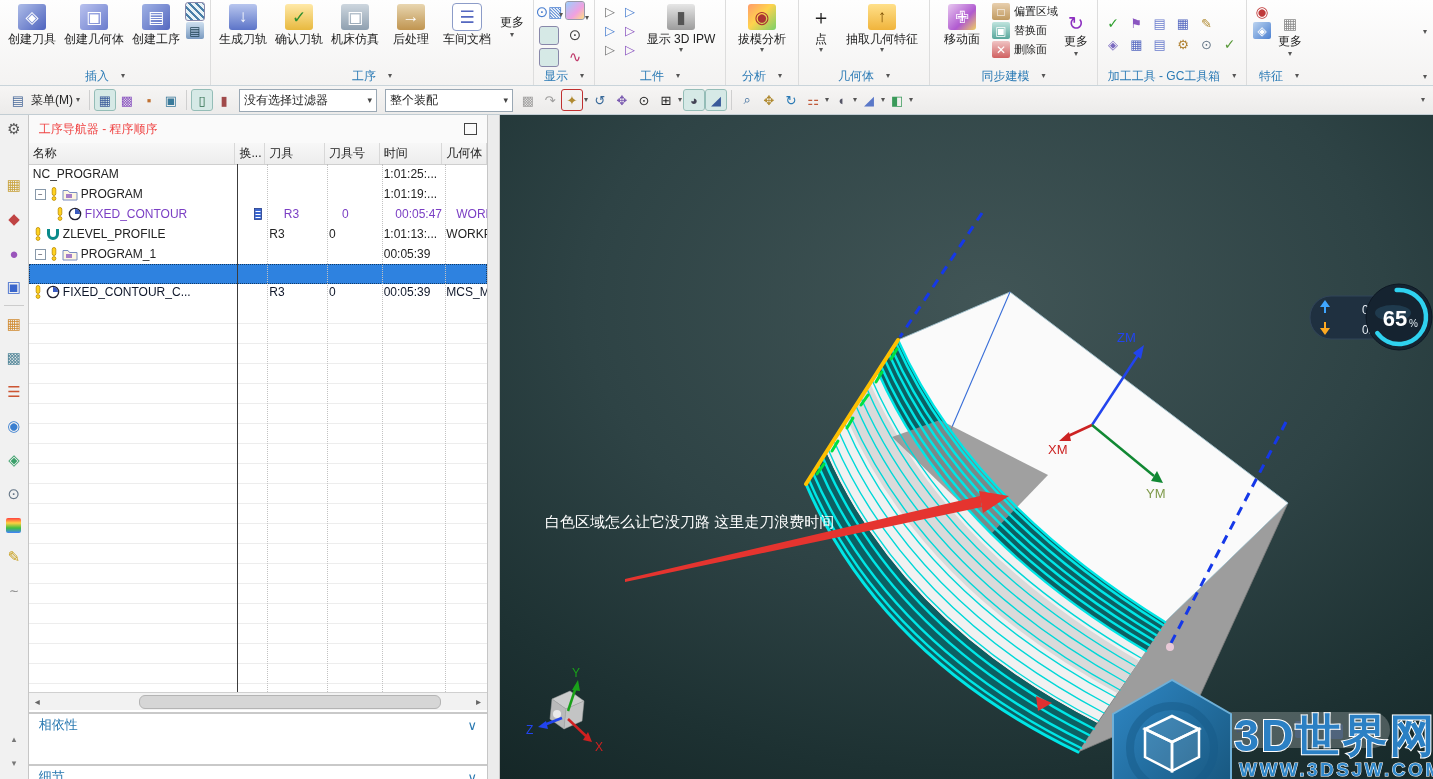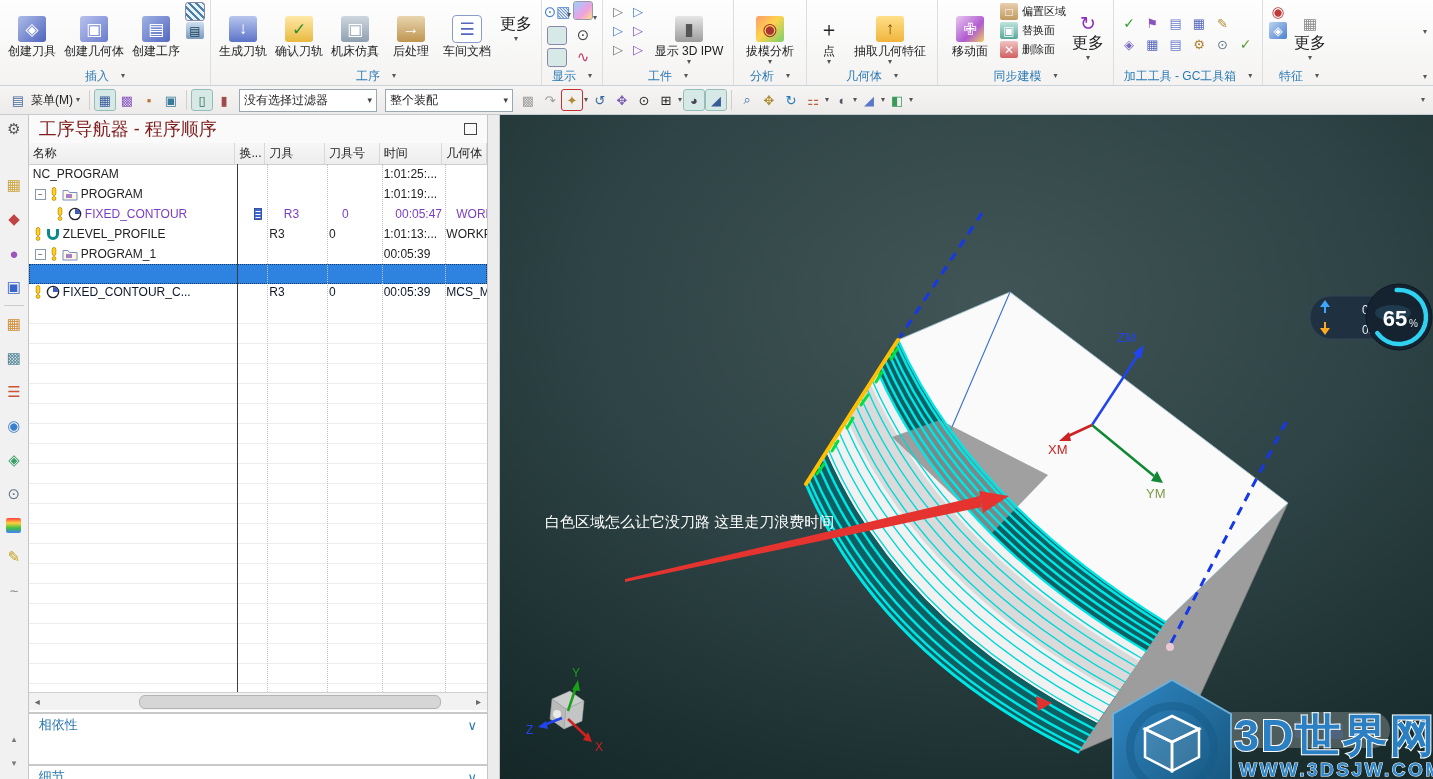--- a/index.html
+++ b/index.html
@@ -8,31 +8,31 @@
   
   .ribbon{position:absolute;left:0;top:0;width:1433px;height:85px;display:flex;
           background:linear-gradient(#fefefe,#f4f3f2);border-bottom:1px solid #c9d4da;}
   .rgroup{display:flex;flex-direction:column;padding:0 5px;position:relative;flex:0 0 auto;}
   .rgroup+.rgroup{border-left:1px solid #ddd;}
   .rbody{flex:1;display:flex;align-items:flex-start;gap:2px;padding-top:0;}
   .rlabel{height:18px;display:flex;align-items:center;justify-content:center;gap:12px;
           color:#2a7ab5;font-size:12px;white-space:nowrap;}
   .dd{color:#555;font-size:8px;line-height:1;}
   .dd::before{content:"\25BE";}
-  .bigbtn{display:flex;flex-direction:column;align-items:center;width:54px;padding-top:16px;
+  .bigbtn{display:flex;flex-direction:column;align-items:center;width:54px;padding-top:4px;
           color:#222;cursor:default;text-align:center;}
   .bigbtn .blbl{font-size:12px;white-space:nowrap;line-height:14px;}
   .bicon{width:28px;height:26px;border-radius:3px;display:flex;align-items:center;justify-content:center;
          font-size:17px;color:#fff;margin-bottom:2px;}
   .sicon{width:18px;height:17px;border-radius:2px;display:inline-flex;align-items:center;justify-content:center;
          font-size:12px;color:#fff;margin:1px;}
   .pressed{background:#d6e9e6 !important;outline:1px solid #94bdb7;color:#335;}
   .stackcol{display:flex;flex-direction:column;}
   .stackbtn{display:flex;align-items:center;gap:3px;font-size:11px;height:19px;white-space:nowrap;}
-  .morebtn{display:flex;flex-direction:column;align-items:center;justify-content:flex-end;font-size:16px;padding:14px 4px 0 4px;}
+  .morebtn{display:flex;flex-direction:column;align-items:center;justify-content:flex-end;font-size:12px;padding:14px 4px 0 4px;}
   
   .i-cutter{background:linear-gradient(135deg,#aebde8,#4e63be);} .i-cutter::before{content:"\25C8";}
   .i-geom{background:linear-gradient(135deg,#b9c2ee,#6a7ccd);} .i-geom::before{content:"\25A3";}
   .i-op{background:linear-gradient(135deg,#9fb1e4,#5568c0);} .i-op::before{content:"\25A4";}
   .i-props{background:linear-gradient(#dfe4f7,#b4c0ea);color:#44509a;} .i-props::before{content:"\2630";}
   .i-gen{background:linear-gradient(#b8c6ee,#5c74c8);} .i-gen::before{content:"\2193";}
   .i-verify{background:linear-gradient(#ffe9a8,#e8b93f);} .i-verify::before{content:"\2713";color:#2f8f2f;}
   .i-sim{background:linear-gradient(#cdd6de,#8fa0b0);} .i-sim::before{content:"\25A3";}
   .i-post{background:linear-gradient(#e8d6b0,#c09550);} .i-post::before{content:"\2192";}
   .i-doc{background:#fff;outline:1px solid #8c9cc8;color:#5568c0;} .i-doc::before{content:"\2630";}
@@ -76,21 +76,21 @@
   
   .main{position:absolute;left:0;top:115px;width:1433px;height:664px;display:flex;}
   .resbar{width:28px;background:#f1f1f1;border-right:1px solid #c6c6c6;display:flex;flex-direction:column;
           align-items:center;padding-top:4px;gap:14px;}
   .ricon{width:20px;height:20px;display:flex;align-items:center;justify-content:center;font-size:15px;}
   .rsep{width:20px;height:1px;background:#cccccc;margin:-6px 0;}
   .rainbow{width:15px;height:15px;border-radius:2px;background:linear-gradient(#ff4040,#ffd040,#40c040,#4080ff);}
   
   .navpanel{width:461px;position:relative;background:#fff;border-right:1px solid #c6c6c6;}
   .ntitle{position:absolute;left:0;top:0;right:0;height:28px;background:#fafafa;display:flex;align-items:center;
-          padding:0 10px;font-size:18px;color:#7f1d1d;border-bottom:1px solid #e4e4e4;}
+          padding:0 10px;font-size:12px;color:#ef4444;border-bottom:1px solid #e4e4e4;}
   .maxbox{margin-left:auto;width:11px;height:10px;border:1.5px solid #444;}
   .nheader{position:absolute;left:0;top:28px;right:0;height:21px;display:flex;background:linear-gradient(#f7f7f7,#ededed);
            border-bottom:1px solid #cfcfcf;font-size:12px;color:#222;}
   .hc{padding:2px 4px;border-right:1px solid #d8d8d8;box-sizing:border-box;overflow:hidden;white-space:nowrap;}
   .rows{position:absolute;left:0;top:49px;right:0;}
   .trow{height:20px;display:flex;align-items:center;font-size:12px;white-space:nowrap;position:relative;}
   .trow .cell{height:20px;display:flex;align-items:center;padding:0 4px;box-sizing:border-box;overflow:hidden;}
   .c0{width:208px;} .c1{width:30px;} .c2{width:60px;} .c3{width:55px;} .c4{width:63px;} .c5{width:45px;}
   .purple, .purple .cell{color:#7b3fc4;padding-left:13px;}
   .sel{background:#2e82e0;color:#fff !important;outline:1px dotted #123a66;outline-offset:-1px;}

